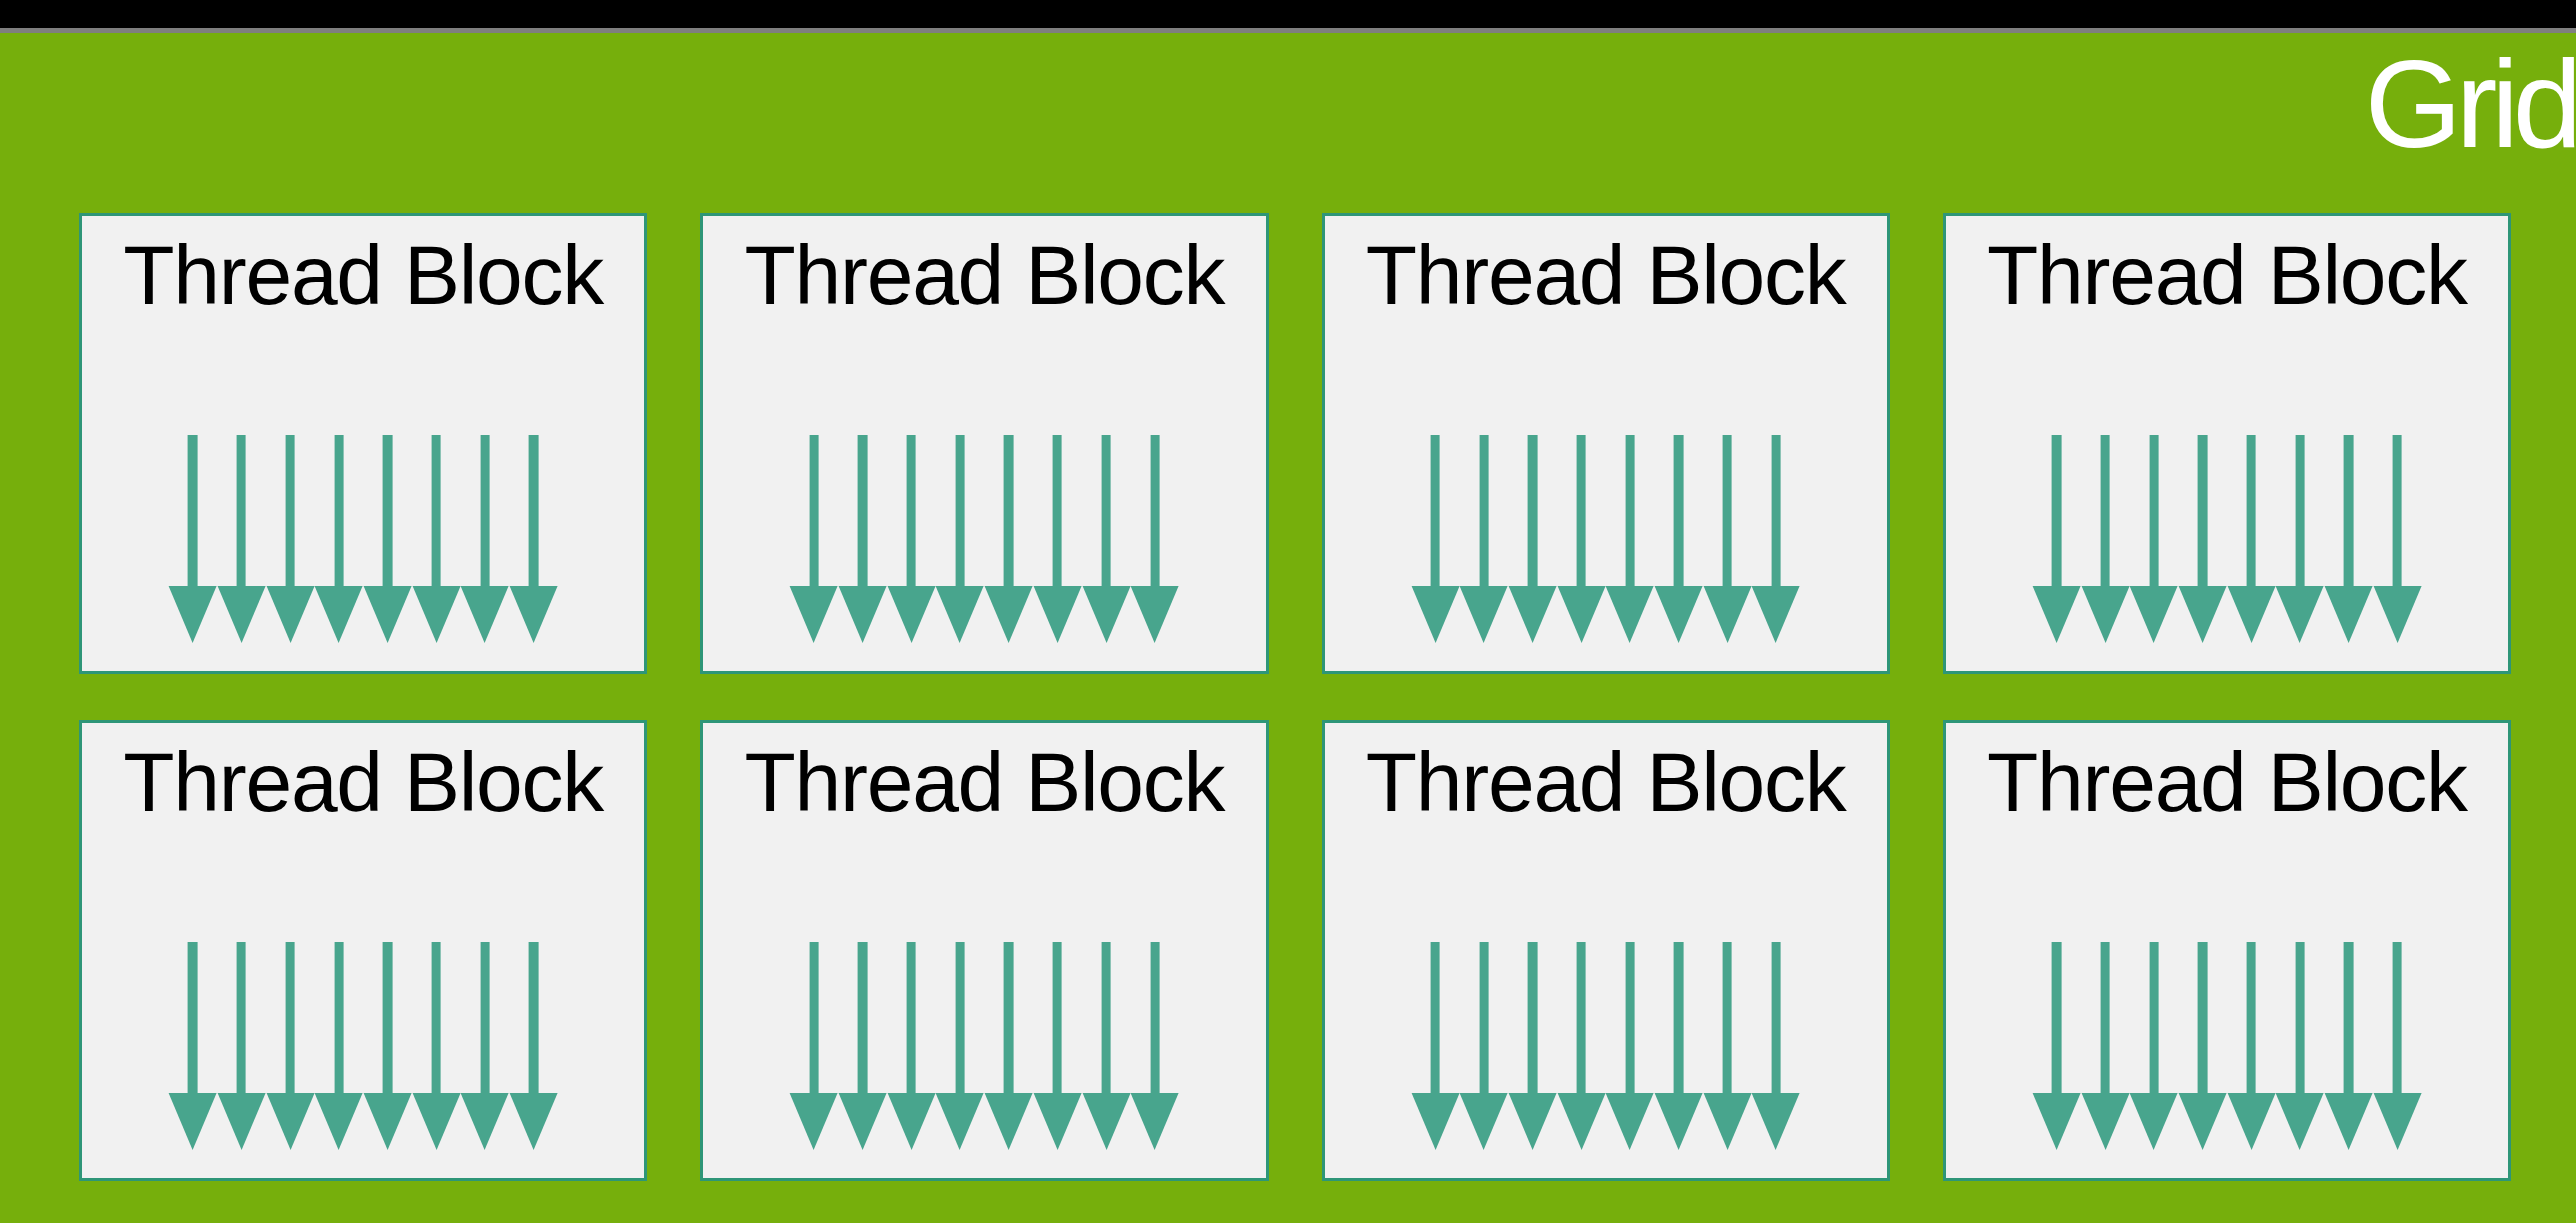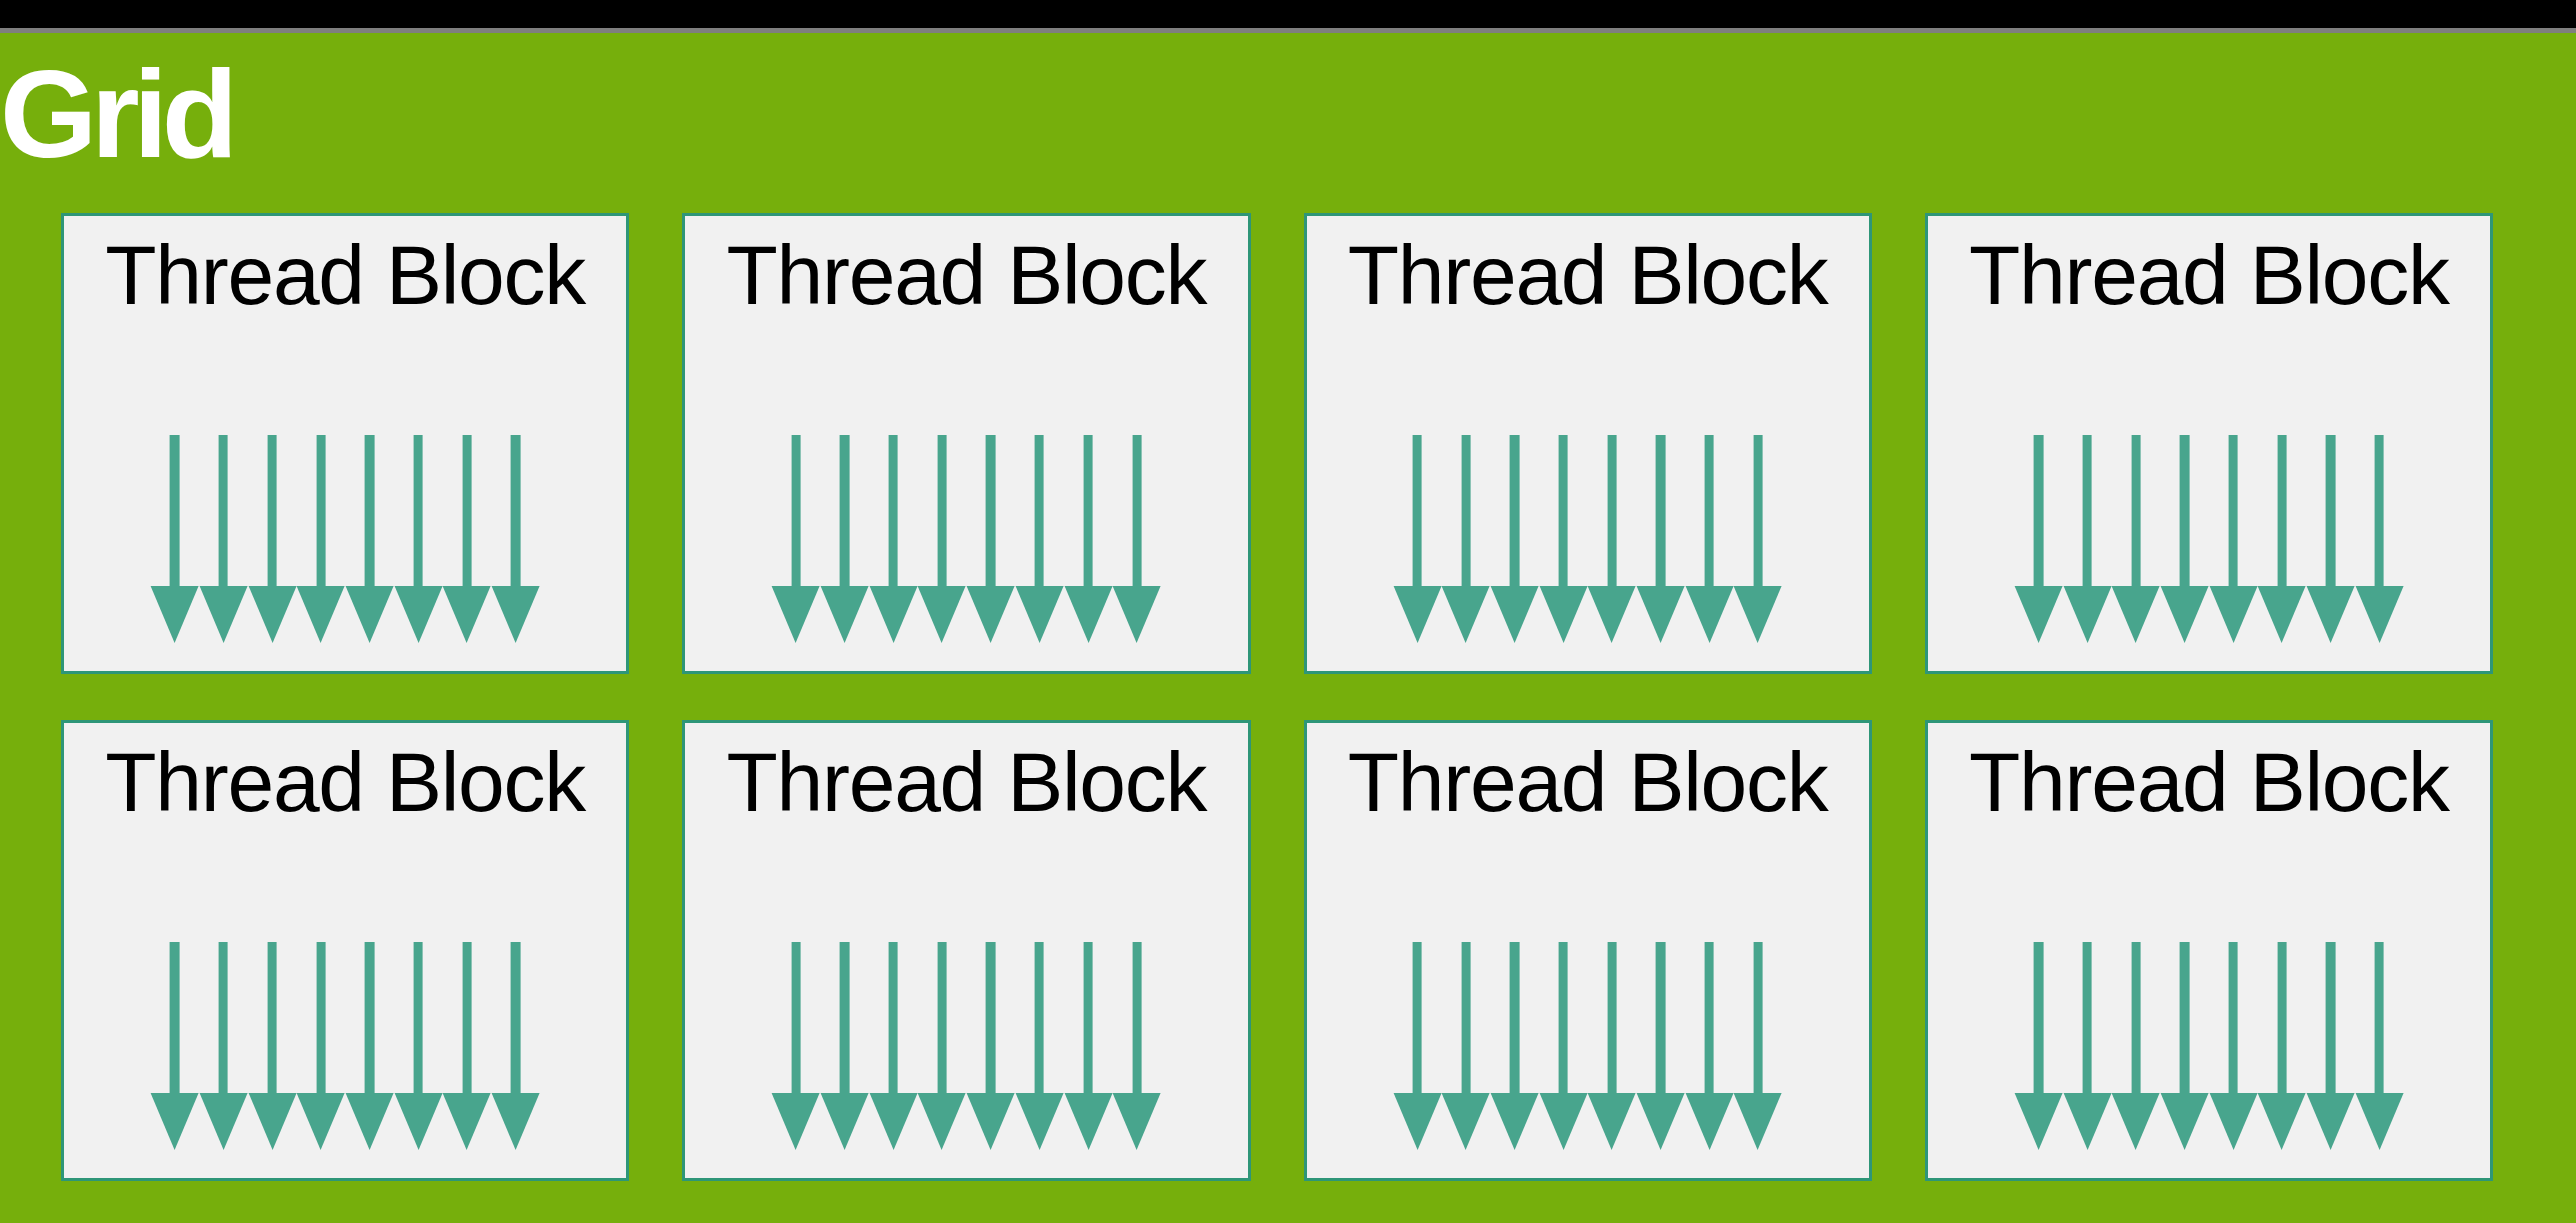--- a/index.html
+++ b/index.html
@@ -25,32 +25,32 @@
   }
 
   .top-bar {
     width: 100%;
     height: 33px;
     background: var(--black-bar);
     border-bottom: 5px solid var(--gray-line);
   }
 
   .grid-title {
-    margin-top: 18px;
-    text-align: left;
+    margin-top: 8px;
+    text-align: right;
     color: var(--title-color);
     font-size: 125px;
-    font-weight: bold;
+    font-weight: normal;
     line-height: 1;
     letter-spacing: -0.05em;
   }
 
   .blocks {
     position: absolute;
-    left: 61px;
+    left: 79px;
     top: 213px;
     width: 2432px;
     display: grid;
     grid-template-columns: repeat(4, 1fr);
     column-gap: 53px;
     row-gap: 46px;
     grid-auto-rows: 461px;
   }
 
   .block {

